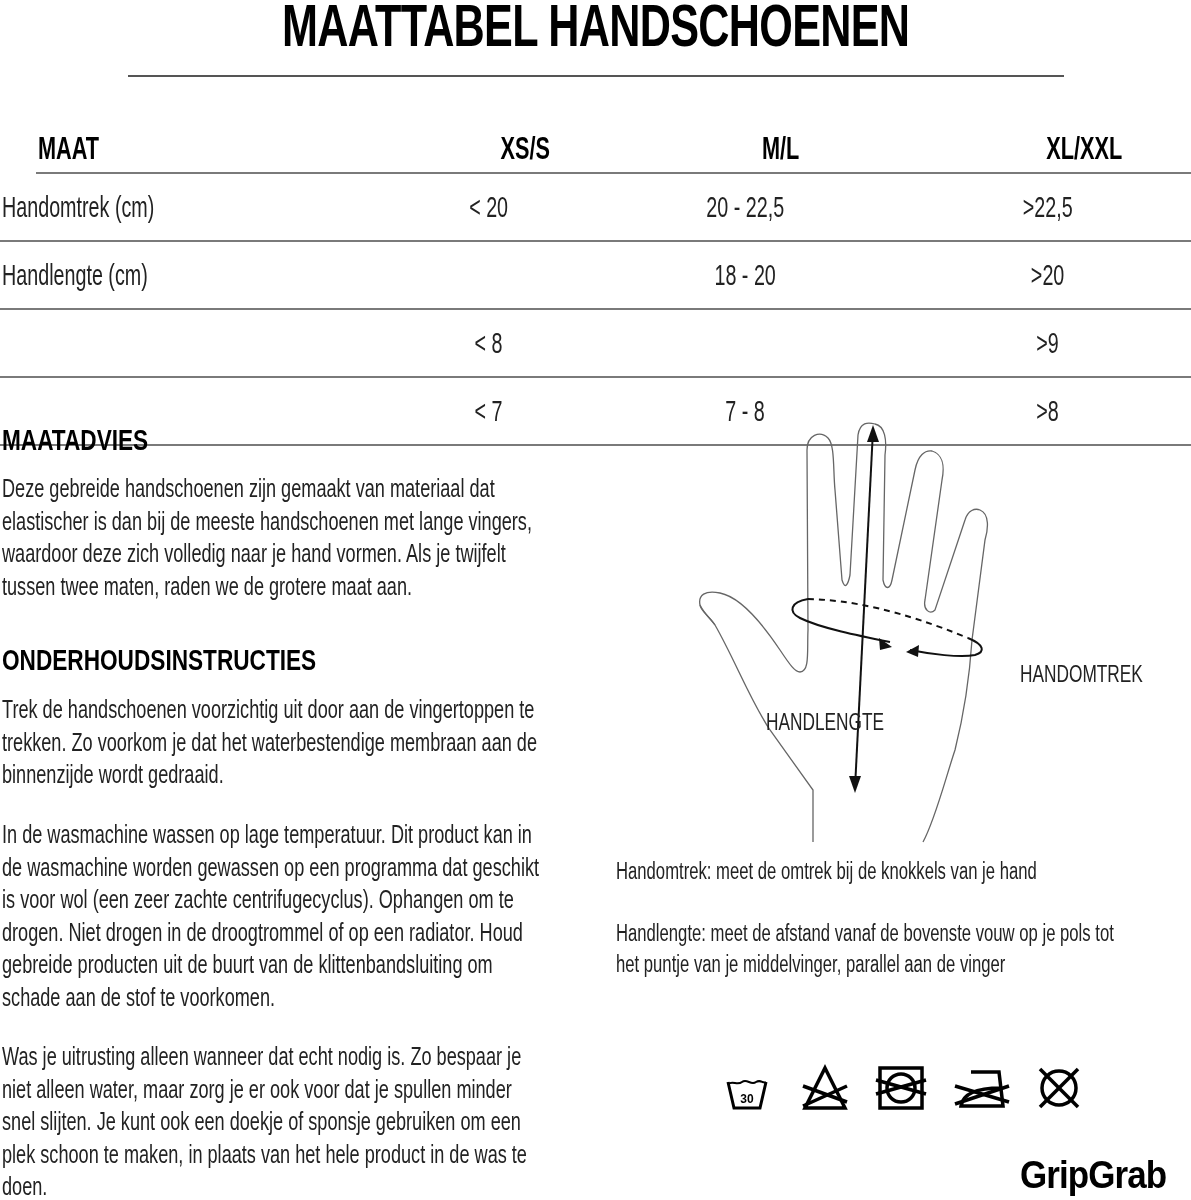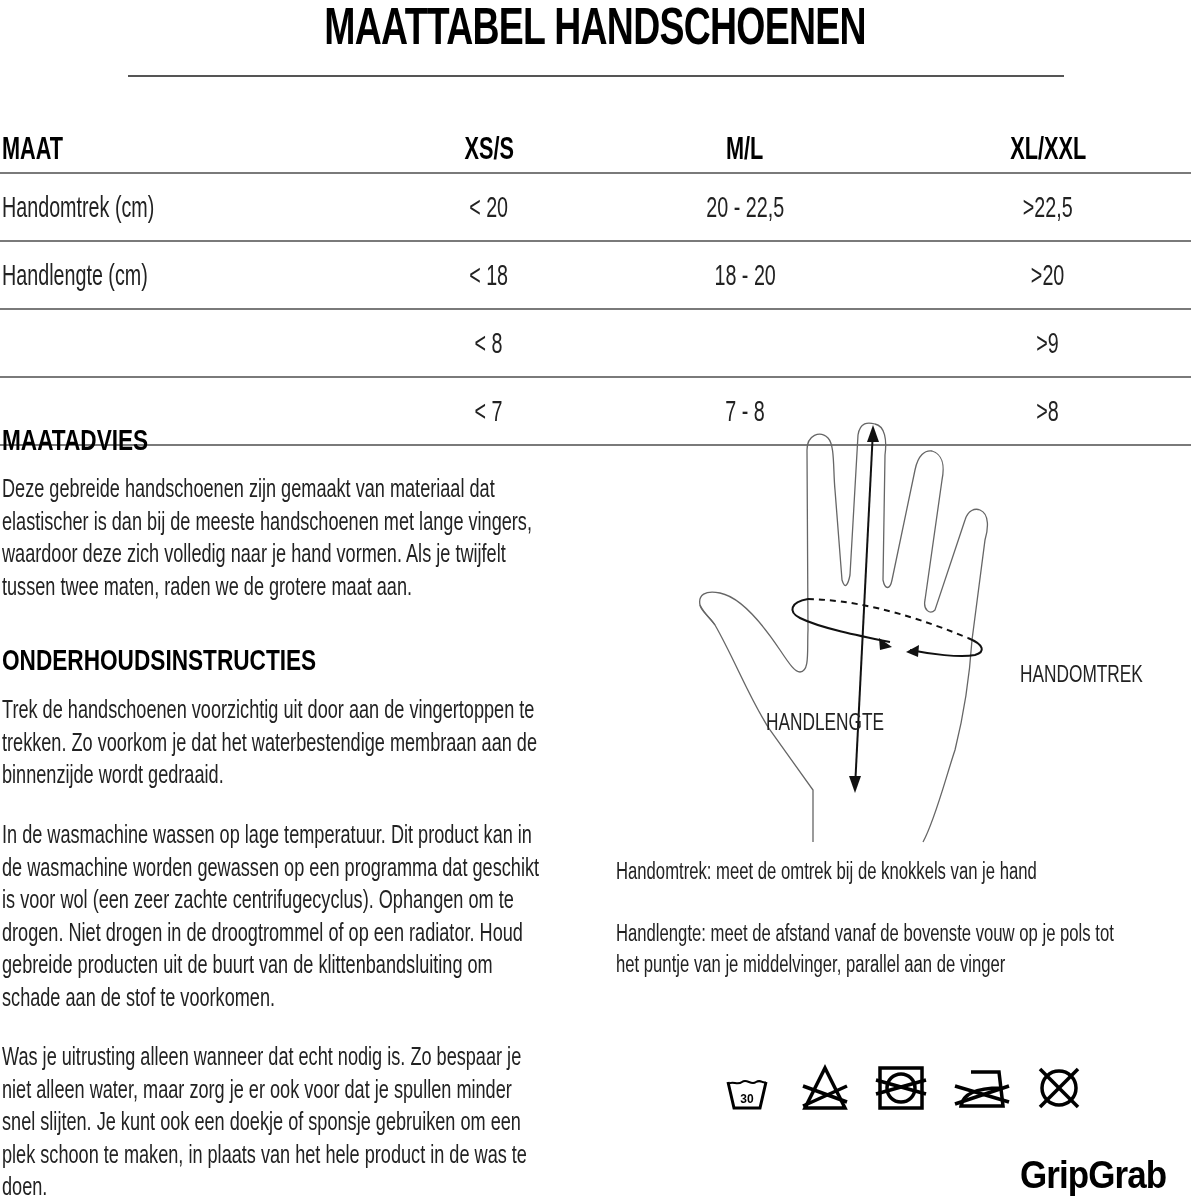--- a/index.html
+++ b/index.html
@@ -6,29 +6,29 @@
   body {
     width: 1191px; height: 1200px; position: relative; overflow: hidden;
     font-family: "Liberation Sans Narrow", "Liberation Sans", sans-serif;
     color: #1a1a1a;
   }
 
   
   .title {
     position: absolute; left: 0; width: 1191px; top: 0; text-align: center;
     font-family: "Liberation Sans", sans-serif; font-weight: 700;
-    font-size: 52px; line-height: 52px; letter-spacing: -1px; color: #000;
+    font-size: 60px; line-height: 52px; letter-spacing: -1px; color: #000;
   }
   .title span { display: inline-block; transform: scaleX(0.72); transform-origin: center top; }
   .title-rule { position: absolute; left: 128px; width: 936px; top: 75px; height: 2px; background: #555; }
 
   
   .size-table { position: absolute; left: 0; top: 112px; width: 1191px; }
   .row { position: relative; height: 68px; border-bottom: 2px solid #7a7a7a; box-sizing: border-box; }
-  .row.header { height: 62px; }
+  .row.header { height: 62px; margin-left: 36px; }
   .cell { position: absolute; top: 0; height: 100%; display: flex; align-items: center; }
   .cell.label { left: 2px; }
   .cell.val { justify-content: center; width: 200px; }
   .c1 { left: 389px; } .c2 { left: 645px; } .c3 { left: 948px; }
   .hdr-text { font-family: "Liberation Sans", sans-serif; font-weight: 700; font-size: 31px; color: #000; display: inline-block; transform: scaleX(0.70); }
   .cell.label .hdr-text { transform-origin: left center; }
   .cell.val .hdr-text { transform-origin: center center; }
   .row.header .cell { padding-top: 14px; box-sizing: border-box; }
   .body-text { font-family: "Liberation Sans", sans-serif; font-size: 29px; color: #222; display: inline-block; transform: scaleX(0.68); }
   .cell.label .body-text { transform-origin: left center; }
@@ -92,23 +92,20 @@
         <span class="body-text">20 - 22,5</span>
       </div>
     <div class="cell val c3">
         <span class="body-text">&gt;22,5</span>
       </div>
   </div>
   <div class="row">
     <div class="cell label">
         <span class="body-text">Handlengte (cm)</span>
       </div>
-    <div class="cell val c1">
-        <span class="body-text">&lt; 18</span>
-      </div>
     <div class="cell val c2">
         <span class="body-text">18 - 20</span>
       </div>
     <div class="cell val c3">
         <span class="body-text">&gt;20</span>
       </div>
   </div>
   <div class="row">
     <div class="cell val c1">
         <span class="body-text">&lt; 8</span>

